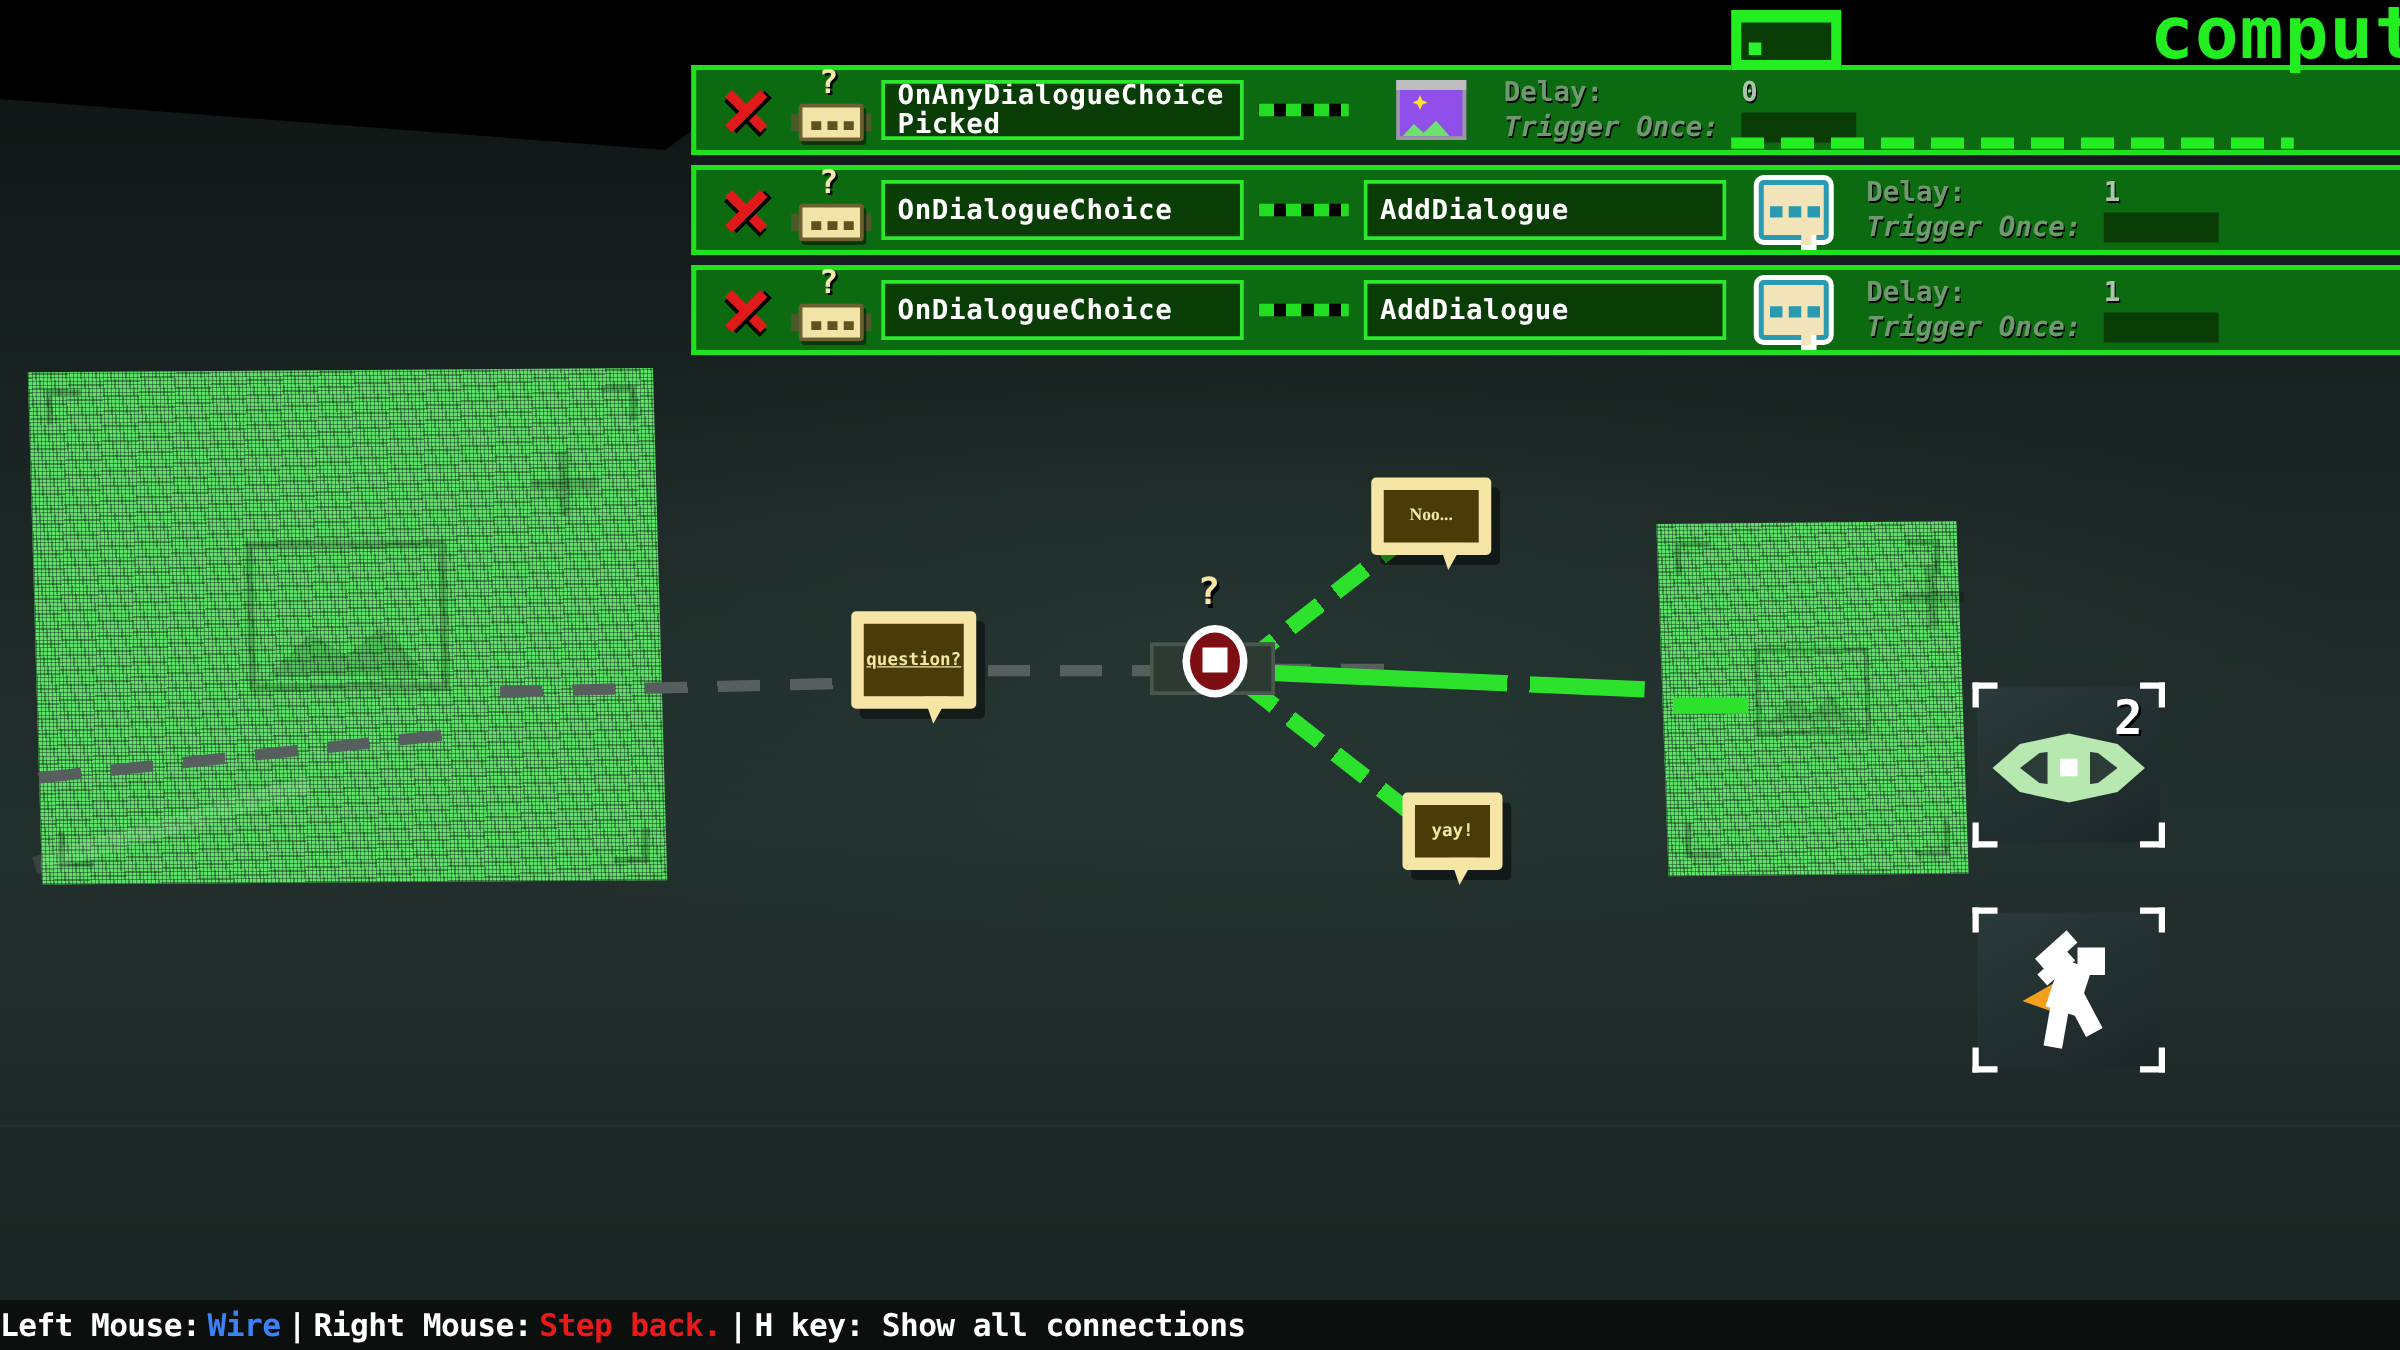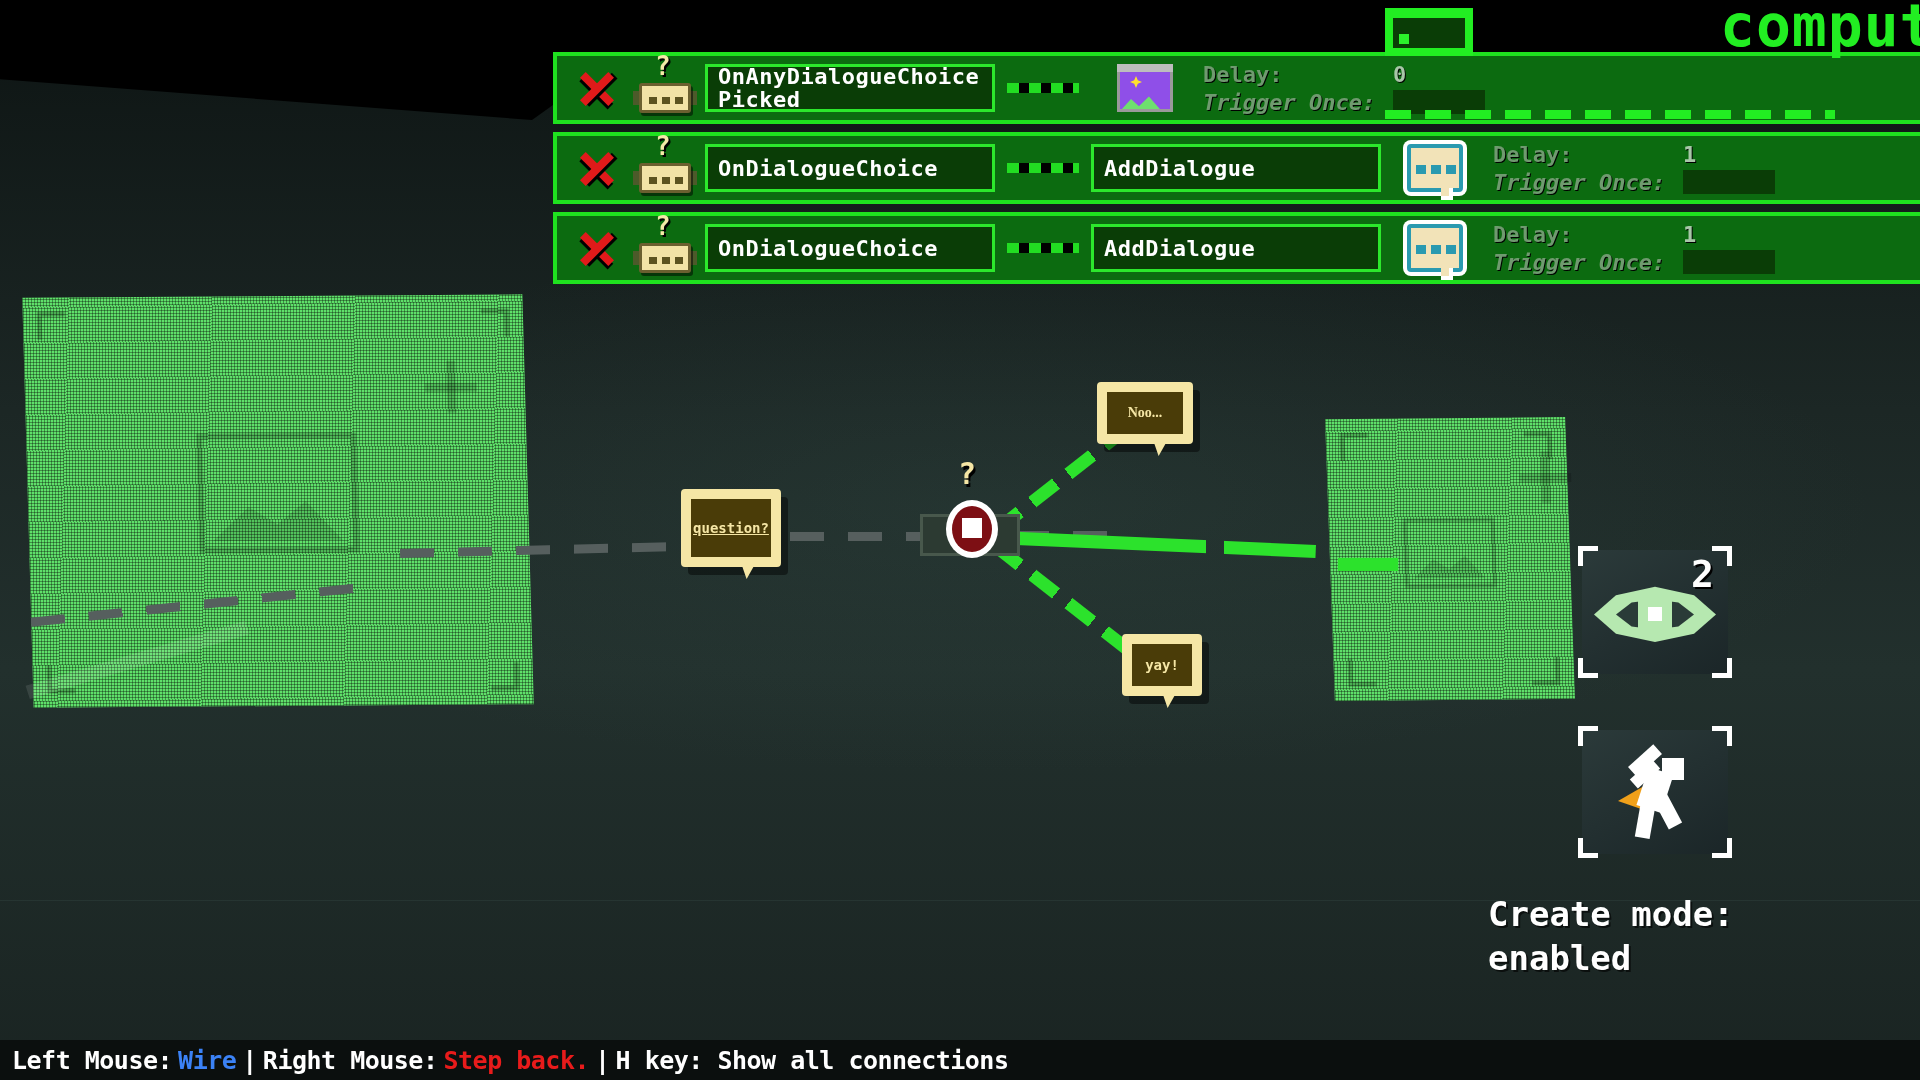--- a/index.html
+++ b/index.html
@@ -422,21 +422,21 @@
        5px 0 0 #000, -5px 0 0 #000, 0 5px 0 #000, 0 -5px 0 #000,
        5px 5px 0 #000, -5px 5px 0 #000, 5px -5px 0 #000, -5px -5px 0 #000,
        8px 8px 0 rgba(0,0,0,.6);
   }
 
   
   #status-bar {
     position:absolute; left:0; bottom:0; width:1920px; height:40px;
     background:#0b0f0e;
     display:flex; align-items:center;
-    padding-left:12px;
+    padding-left:0;
     color:#fff; font-size:25px; font-weight:bold;
     font-family:"DejaVu Sans Mono", monospace;
     white-space:nowrap;
     letter-spacing:-.5px;
   }
   #status-bar .hl-green { color:#3b82f6; }
   #status-bar .hl-red   { color:#e81b1b; }
   #status-bar span { margin-right:6px; }
 </style>
 </head>
@@ -530,24 +530,20 @@
         <div class="leg2"></div>
     </div>
     <div class="brackets">
       <span class="tl"></span>
         <span class="tr"></span>
         <span class="bl"></span>
         <span class="br"></span>
     </div>
   </div>
 
-  <div id="create-mode">
-    <div>Create mode:</div>
-    <div>enabled</div>
-  </div>
 
 
   <div id="computer-box">
       <div class="dot"></div>
     </div>
   <div id="computer-underline"></div>
   <div id="computer-header">computer</div>
 
   <div id="event-panel">
 

